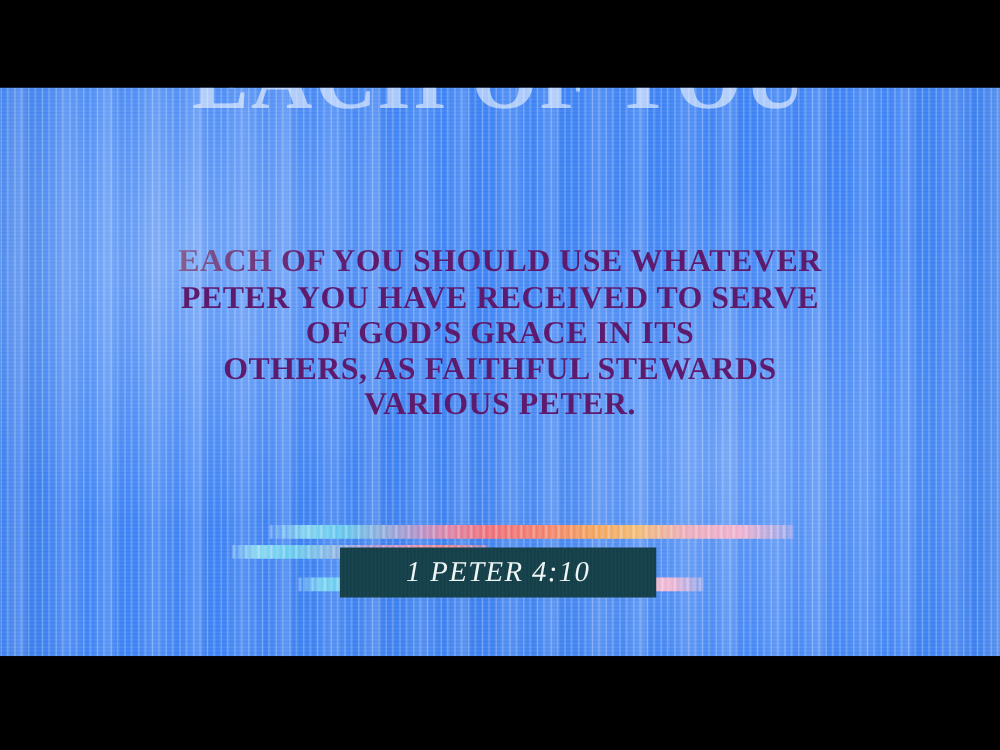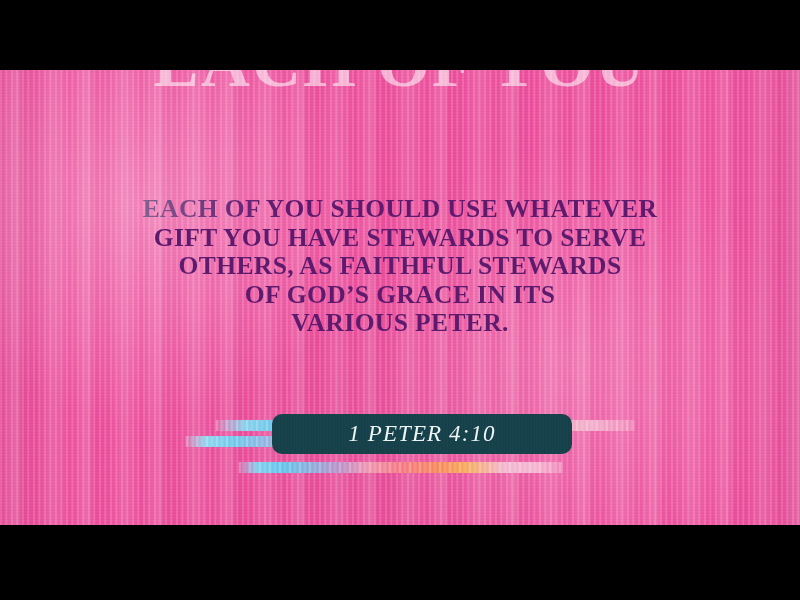--- a/index.html
+++ b/index.html
@@ -30,21 +30,21 @@
   .letterbox.bottom { top: 525px; height: 75px; }
 
   
   #canvas {
     position: absolute;
     left: 0;
     top: 70px;
     width: 800px;
     height: 455px;
     overflow: hidden;
-    background: #ec4899;
+    background: #3b82f6;
   }
 
   
   .texture-vertical {
     position: absolute;
     inset: 0;
     background-image:
       repeating-linear-gradient(90deg,
         rgba(255,255,255,0.00) 0px,
         rgba(255,255,255,0.30) 1px,
@@ -211,29 +211,28 @@
       #f8864f 62%,
       #f9a94f 70%,
       #f2b7cf 82%,
       #f5b4cf 92%,
       rgba(245,180,207,0.20) 100%);
   }
 
   #citation-box {
     position: absolute;
     left: 272px;
-    top: 4px;
-    width: 300px;
+    top: 28px;
+    width: 253px;
     height: 40px;
     background: #13404a;
     z-index: 5;
     display: flex;
     align-items: center;
     justify-content: center;
-    border-radius: 10px;
   }
   #citation-box .box-grain {
     position: absolute;
     inset: 0;
     background-image:
       repeating-linear-gradient(90deg,
         rgba(255,255,255,0.00) 0px,
         rgba(255,255,255,0.035) 1px,
         rgba(255,255,255,0.00) 3px),
       repeating-linear-gradient(0deg,
@@ -260,23 +259,23 @@
   <div id="canvas">
 
     <div class="texture-vertical"></div>
     <div class="texture-speckle"></div>
     <div class="texture-edge"></div>
 
     <div class="ghost-text">EACH OF YOU</div>
 
     <div id="verse">
       <div class="verse-line faded-head">EACH OF YOU SHOULD USE WHATEVER</div>
-      <div class="verse-line">GIFT YOU HAVE STEWARDS TO SERVE</div>
+      <div class="verse-line">PETER YOU HAVE RECEIVED TO SERVE</div>
+      <div class="verse-line">OF GOD’S GRACE IN ITS</div>
       <div class="verse-line">OTHERS, AS FAITHFUL STEWARDS</div>
-      <div class="verse-line">OF GOD’S GRACE IN ITS</div>
       <div class="verse-line">VARIOUS PETER.</div>
     </div>
 
     <div id="citation-block">
 
       <div class="brush-stroke top">
         <div class="stroke-grain"></div>
       </div>
       <div class="brush-stroke middle">
         <div class="stroke-grain"></div>

